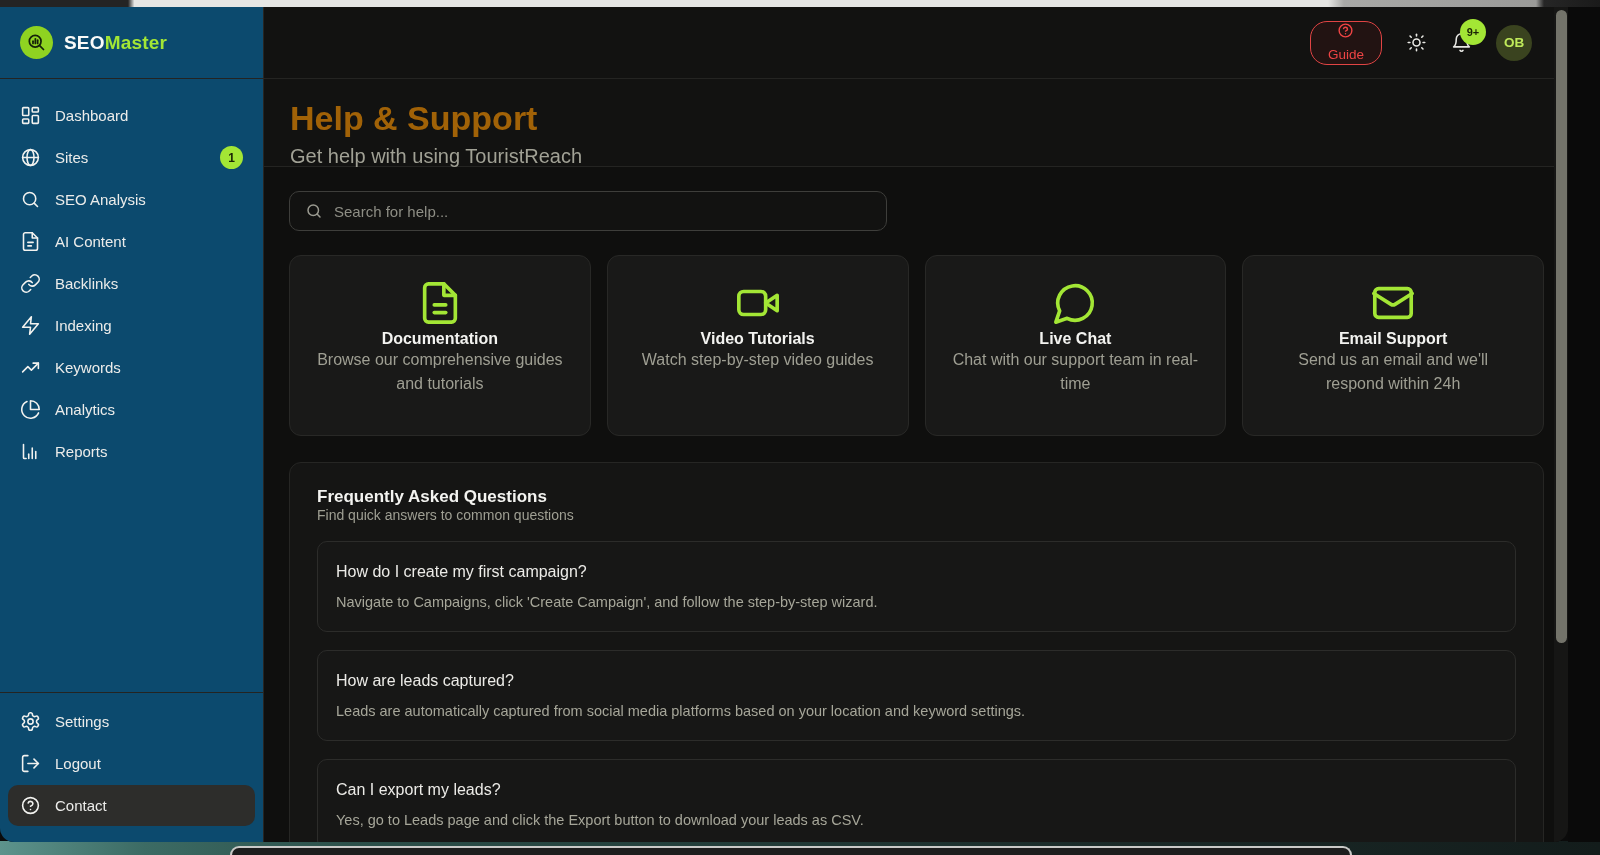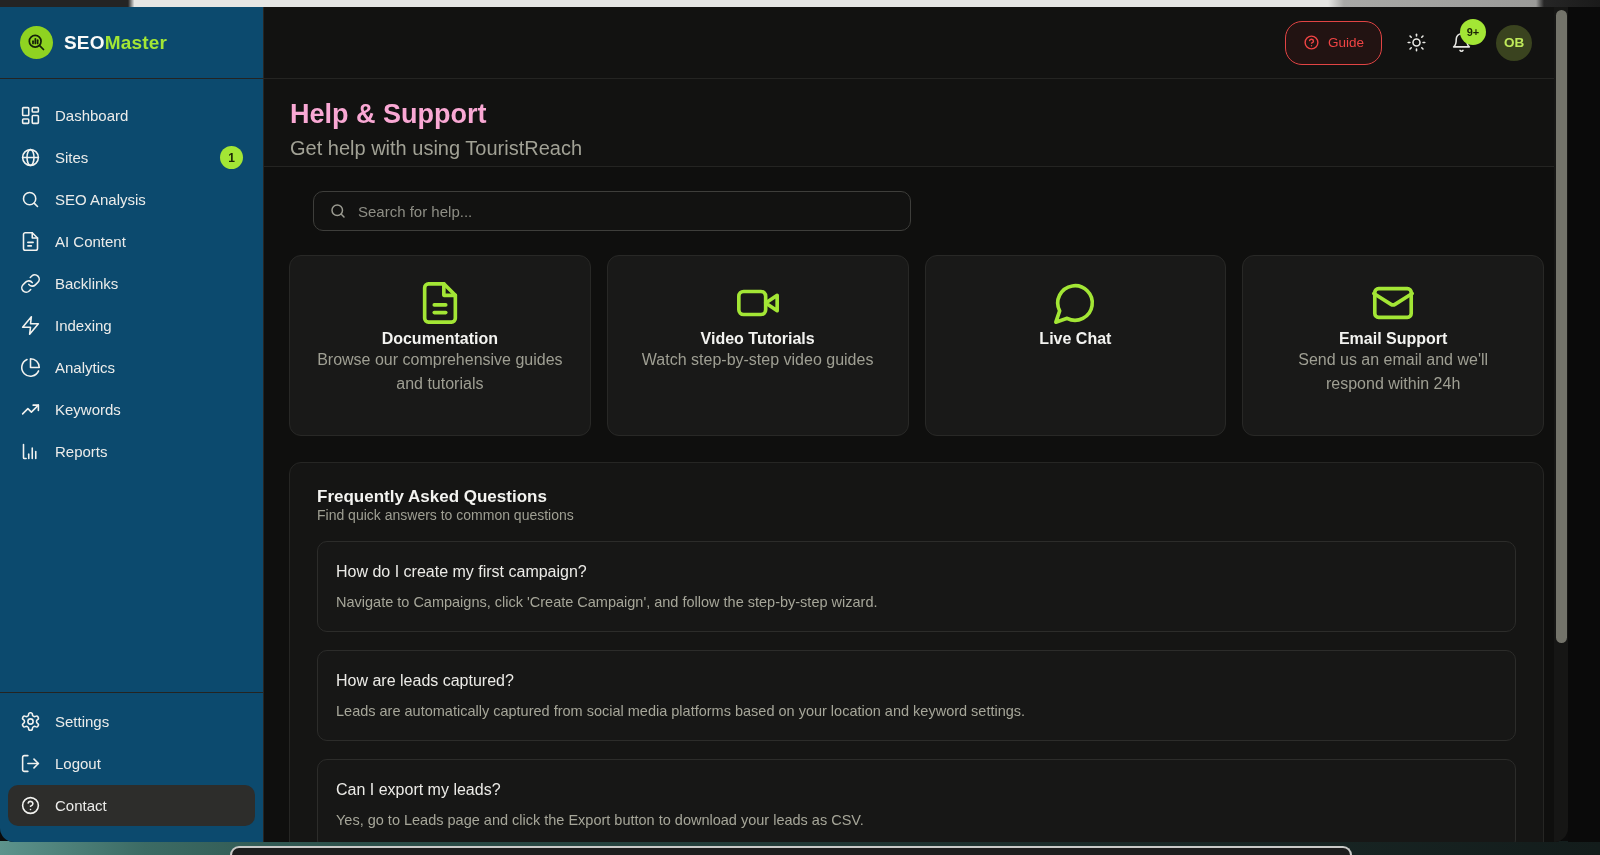--- a/index.html
+++ b/index.html
@@ -34,36 +34,36 @@
   .nav-badge { margin-left:auto; min-width:23px; height:23px; border-radius:50%; background:#a3e635; color:#1a2305;
     font-size:12px; font-weight:bold; display:flex; align-items:center; justify-content:center; }
   .sidebar-spacer { flex:1; }
   .nav-footer { border-top:1px solid #242422; padding:8px 8px 16px; display:flex; flex-direction:column; gap:1px; }
 
   
   .main { flex:1; display:flex; flex-direction:column; position:relative; background:#0f0f0e; min-width:0; }
   .topbar { height:72px; flex:0 0 72px; background:#121211; border-bottom:1px solid #242422;
     display:flex; align-items:center; justify-content:flex-end; gap:24px; padding-right:36px; }
   .guide-btn { display:flex; align-items:center; gap:8px; height:44px; padding:0 17px; border-radius:17px;
-    border:1px solid #e14444; color:#ef4444; background:rgba(160,30,30,0.12); font-size:13.5px; cursor:pointer; }
+    border:1px solid #e14444; color:#ef4444; background:rgba(160,30,30,0.12); font-size:13.5px; cursor:pointer;flex-direction:column; }
   .guide-btn svg { width:17px; height:17px; stroke:#ef4444; fill:none; stroke-width:2; stroke-linecap:round; }
   .icon-btn { background:none; border:none; cursor:pointer; position:relative; display:flex; align-items:center; }
   .icon-btn svg { width:21px; height:21px; stroke:#e8e8e4; fill:none; stroke-width:1.8; stroke-linecap:round; stroke-linejoin:round; }
   .notif-badge { position:absolute; top:-13px; right:-14px; min-width:26px; height:26px; border-radius:50%;
     background:#a3e635; color:#1a2305; font-size:11px; font-weight:bold; display:flex; align-items:center; justify-content:center; }
   .avatar { width:36px; height:36px; border-radius:50%; background:#3a431f; color:#bfe95a; font-size:13.5px; font-weight:bold;
     display:flex; align-items:center; justify-content:center; cursor:pointer; }
 
   .page-header { padding:20px 26px 0; height:88px; flex:0 0 88px; background:#121211; border-bottom:1px solid #242422; }
-  .page-title { font-size:27px; font-weight:bold; color:#f9a8d4; }
+  .page-title { font-size:34px; font-weight:bold; color:#a16207; }
   .page-subtitle { font-size:20px; color:#a1a195; margin-top:7px; }
 
   .content { flex:1; padding:24px 24px 0 25px; overflow:hidden; }
   .search-box { width:598px; height:40px; border:1px solid #3e3e3b; border-radius:10px; background:#121211;
-    display:flex; align-items:center; gap:11px; padding:0 15px;margin-left:24px; }
+    display:flex; align-items:center; gap:11px; padding:0 15px; }
   .search-box svg { width:18px; height:18px; stroke:#9a9a90; fill:none; stroke-width:2; stroke-linecap:round; flex:0 0 18px; }
   .search-box input { flex:1; background:transparent; border:none; outline:none; color:#e8e8e4; font-size:15px; font-family:"Liberation Sans", sans-serif; }
   .search-box input::placeholder { color:#8e8e85; }
 
   .cards { margin-top:24px; display:grid; grid-template-columns:repeat(4,1fr); gap:16px; }
   .card { height:181px; background:#191918; border:1px solid #282826; border-radius:12px; padding:24px 18px; text-align:center; cursor:pointer; }
   .card-icon svg { width:46px; height:46px; stroke:#a3e635; fill:none; stroke-width:1.9; stroke-linecap:round; stroke-linejoin:round; }
   .card-title { font-size:16px; font-weight:bold; color:#f3f3f0; }
   .card-desc { font-size:16px; line-height:1.5; color:#9f9f93; padding:0 8px; }
 
@@ -147,31 +147,31 @@
           <span>Backlinks</span>
         </div>
         <div class="nav-item">
           <svg viewBox="0 0 24 24">
               <path d="M13 2 3 14h9l-1 8 10-12h-9l1-8z"></path>
             </svg>
           <span>Indexing</span>
         </div>
         <div class="nav-item">
           <svg viewBox="0 0 24 24">
+              <polyline points="3 17 9 11 13 15 21 7"></polyline>
+              <polyline points="15 7 21 7 21 13"></polyline>
+            </svg>
+          <span>Keywords</span>
+        </div>
+        <div class="nav-item">
+          <svg viewBox="0 0 24 24">
               <path d="M21.21 15.89A10 10 0 1 1 8 2.83"></path>
               <path d="M22 12A10 10 0 0 0 12 2v10z"></path>
             </svg>
           <span>Analytics</span>
-        </div>
-        <div class="nav-item">
-          <svg viewBox="0 0 24 24">
-              <polyline points="3 17 9 11 13 15 21 7"></polyline>
-              <polyline points="15 7 21 7 21 13"></polyline>
-            </svg>
-          <span>Keywords</span>
         </div>
         <div class="nav-item">
           <svg viewBox="0 0 24 24">
               <path d="M4 4v15a1 1 0 0 0 1 1h2"></path>
               <path d="M10 20v-5"></path>
               <path d="M14 20V8"></path>
               <path d="M18 20v-8"></path>
             </svg>
           <span>Reports</span>
         </div>
@@ -278,20 +278,21 @@
             <div class="card-title">Video Tutorials</div>
             <div class="card-desc">Watch step-by-step video guides</div>
           </div>
           <div class="card">
             <div class="card-icon">
               <svg viewBox="0 0 24 24">
                   <path d="M7.9 20A9 9 0 1 0 4 16.1L2 22Z"></path>
                 </svg>
             </div>
             <div class="card-title">Live Chat</div>
+            <div class="card-desc">Chat with our support team in real-time</div>
           </div>
           <div class="card">
             <div class="card-icon">
               <svg viewBox="0 0 24 24">
                   <rect x="2.5" y="4.5" width="19" height="15" rx="2"></rect>
                   <path d="m22 7-8.97 5.7a1.94 1.94 0 0 1-2.06 0L2 7"></path>
                 </svg>
             </div>
             <div class="card-title">Email Support</div>
             <div class="card-desc">Send us an email and we'll respond within 24h</div>

